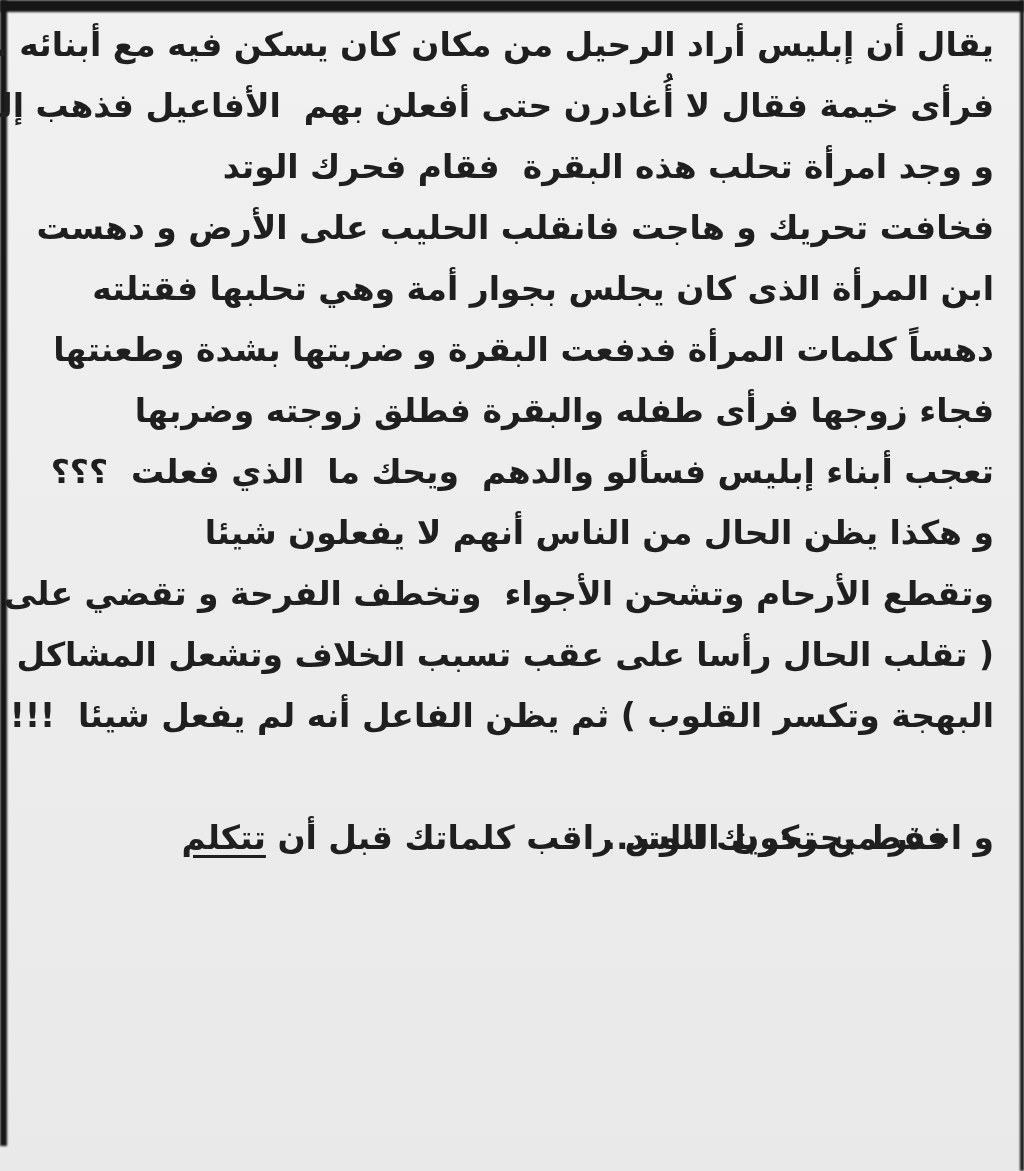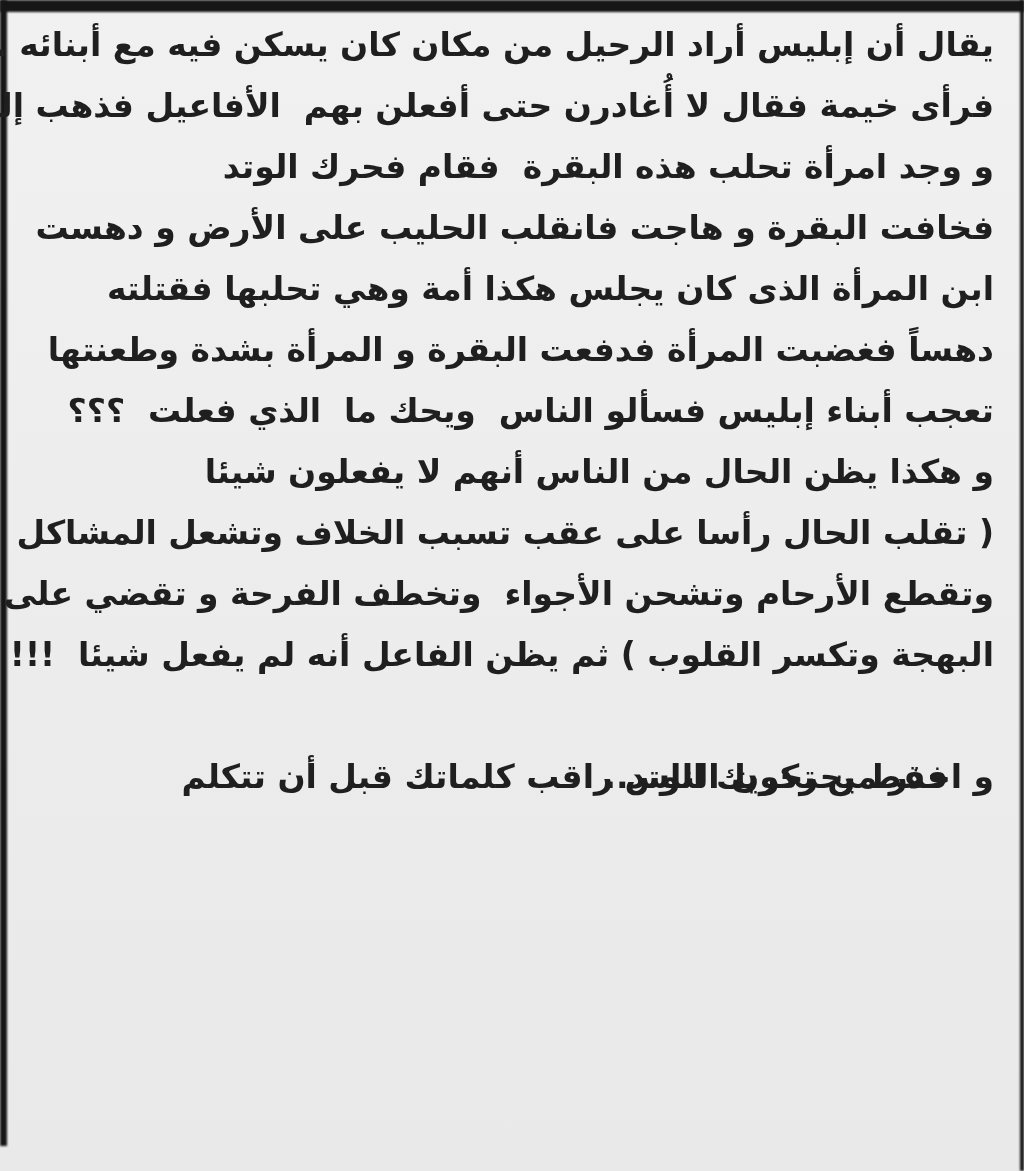--- a/index.html
+++ b/index.html
@@ -39,40 +39,42 @@
   .line{
     height:61px;line-height:61px;
     white-space:pre;
     letter-spacing:0;
   }
   .hashtag{
     color:var(--hashtag);
     cursor:pointer;
   }
   .underlined{
+    text-decoration:underline;
     text-underline-offset:6px;
     text-decoration-thickness:3px;
   }
 </style>
 </head>
 <body>
 
 <div class="frame-top"></div>
 <div class="frame-left"></div>
 <div class="frame-right"></div>
 
 <div class="story">
   <div class="line">يقال أن إبليس أراد الرحيل من مكان كان يسكن فيه مع أبنائه ..</div>
   <div class="line">فرأى خيمة فقال لا أُغادرن حتى أفعلن بهم  الأفاعيل فذهب إلى</div>
   <div class="line">و وجد امرأة تحلب هذه البقرة  فقام فحرك الوتد</div>
-  <div class="line">فخافت البقرة و هاجت فانقلب الحليب على الأرض و دهست</div>
-  <div class="line">ابن المرأة الذى كان يجلس هكذا أمة وهي تحلبها فقتلته</div>
-  <div class="line">دهساً فغضبت المرأة فدفعت البقرة و المرأة بشدة وطعنتها</div>
-  <div class="line">تعجب أبناء إبليس فسألو الناس  ويحك ما  الذي فعلت  ؟؟؟</div>
+  <div class="line">فخافت تحريك و هاجت فانقلب الحليب على الأرض و دهست</div>
+  <div class="line">ابن المرأة الذى كان يجلس بجوار أمة وهي تحلبها فقتلته</div>
+  <div class="line">دهساً كلمات المرأة فدفعت البقرة و ضربتها بشدة وطعنتها</div>
+  <div class="line">فجاء زوجها فرأى طفله والبقرة فطلق زوجته وضربها</div>
+  <div class="line">تعجب أبناء إبليس فسألو والدهم  ويحك ما  الذي فعلت  ؟؟؟</div>
   <div class="line">و هكذا يظن الحال من الناس أنهم لا يفعلون شيئا</div>
+  <div class="line">وتقطع الأرحام وتشحن الأجواء  وتخطف الفرحة و تقضي على</div>
   <div class="line">( تقلب الحال رأسا على عقب تسبب الخلاف وتشعل المشاكل</div>
-  <div class="line">وتقطع الأرحام وتشحن الأجواء  وتخطف الفرحة و تقضي على</div>
   <div class="line">البهجة وتكسر القلوب ) ثم يظن الفاعل أنه لم يفعل شيئا  !!!</div>
   <div class="line">
     <span>فقط يحركون الناس راقب كلماتك قبل أن </span><span class="underlined">تتكلم</span>
   </div>
   <div class="line">و احذر من تحريك الوتد..</div>
 </div>
 
 </body></html>

